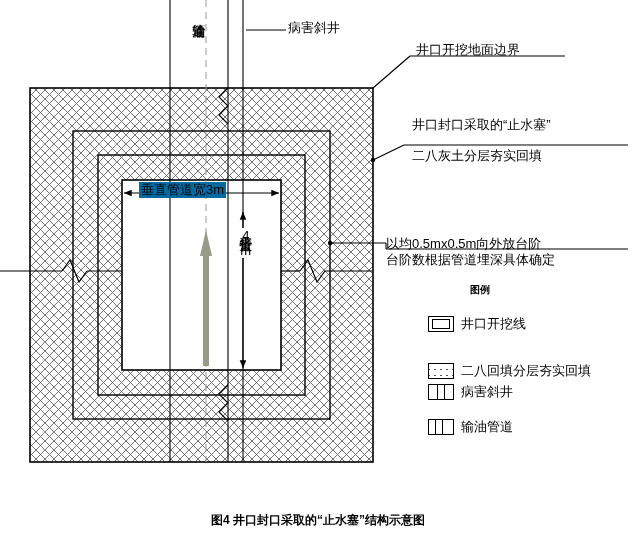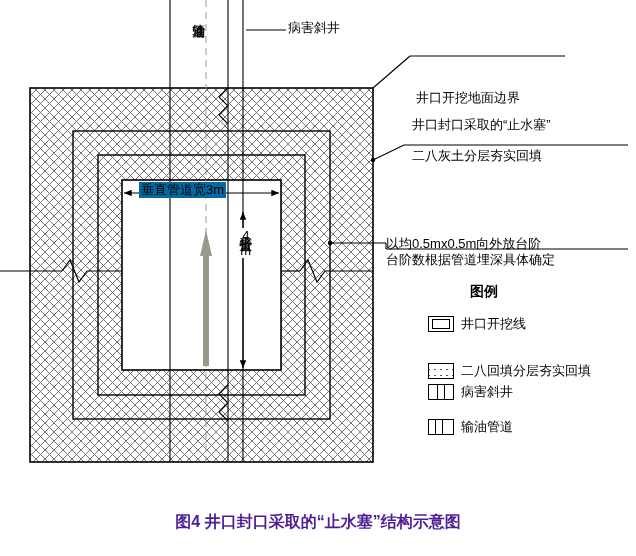--- a/index.html
+++ b/index.html
@@ -7,23 +7,23 @@
     width:636px;height:556px;background:#ffffff;
     font-family:"Liberation Sans","DejaVu Sans",sans-serif;
     color:#000;position:relative;overflow:hidden;
   }
   .stage{position:absolute;left:0;top:0;width:636px;height:556px;}
   svg.diagram{position:absolute;left:0;top:0;width:636px;height:556px;}
   .lbl{position:absolute;font-size:13px;line-height:1.25;color:#000;white-space:nowrap;}
   .vtext{writing-mode:vertical-rl;text-orientation:upright;}
   .caption{
     position:absolute;left:0;top:512px;width:636px;text-align:center;
-    font-size:16px;font-weight:bold;color:#4c1d95;
+    font-size:12px;font-weight:bold;color:#000000;
   }
-  .legend-title{position:absolute;font-size:14px;font-weight:bold;}
+  .legend-title{position:absolute;font-size:10px;font-weight:bold;}
   .legend-row{position:absolute;display:flex;align-items:center;gap:7px;padding-left:29px;}
   .swatch{width:26px;height:16px;border:1.4px solid #000;background:#fff;box-sizing:border-box;}
   .swatch.hatch{
     background-image:
       linear-gradient(45deg, #555 1px, transparent 1px),
       linear-gradient(-45deg, #555 1px, transparent 1px);
     background-size:6px 6px;
   }
   .swatch.inner{position:relative;}
   .swatch.inner::after{
@@ -125,21 +125,21 @@
       <circle cx="373" cy="160" r="2.2" fill="#000"></circle>
 
       <line x1="246" y1="30" x2="286" y2="30" stroke="#000" stroke-width="1.1"></line>
     </g>
   </svg>
 
   <div class="lbl vtext" style="left:190px;top:14px;font-size:13px;">输油管道</div>
 
   <div class="lbl" style="left:288px;top:20px;">病害斜井</div>
 
-  <div class="lbl" style="left:416px;top:42px;margin-top:48px;">井口开挖地面边界</div>
+  <div class="lbl" style="left:416px;top:42px;">井口开挖地面边界</div>
 
   <div class="lbl" style="left:412px;top:117px;">井口封口采取的“止水塞”</div>
   <div class="lbl" style="left:412px;top:148px;">二八灰土分层夯实回填</div>
 
   <div class="lbl" style="left:386px;top:236px;">以均0.5mx0.5m向外放台阶</div>
   <div class="lbl" style="left:386px;top:252px;text-align:right;">台阶数根据管道埋深具体确定</div>
 
   <div class="lbl" style="left:139px;top:182px;background:#0369a1;padding:0 2px;">垂直管道宽3m</div>
 
   <div class="lbl vtext" style="left:237px;top:228px;background:#fff;">平行管道长4m</div>

